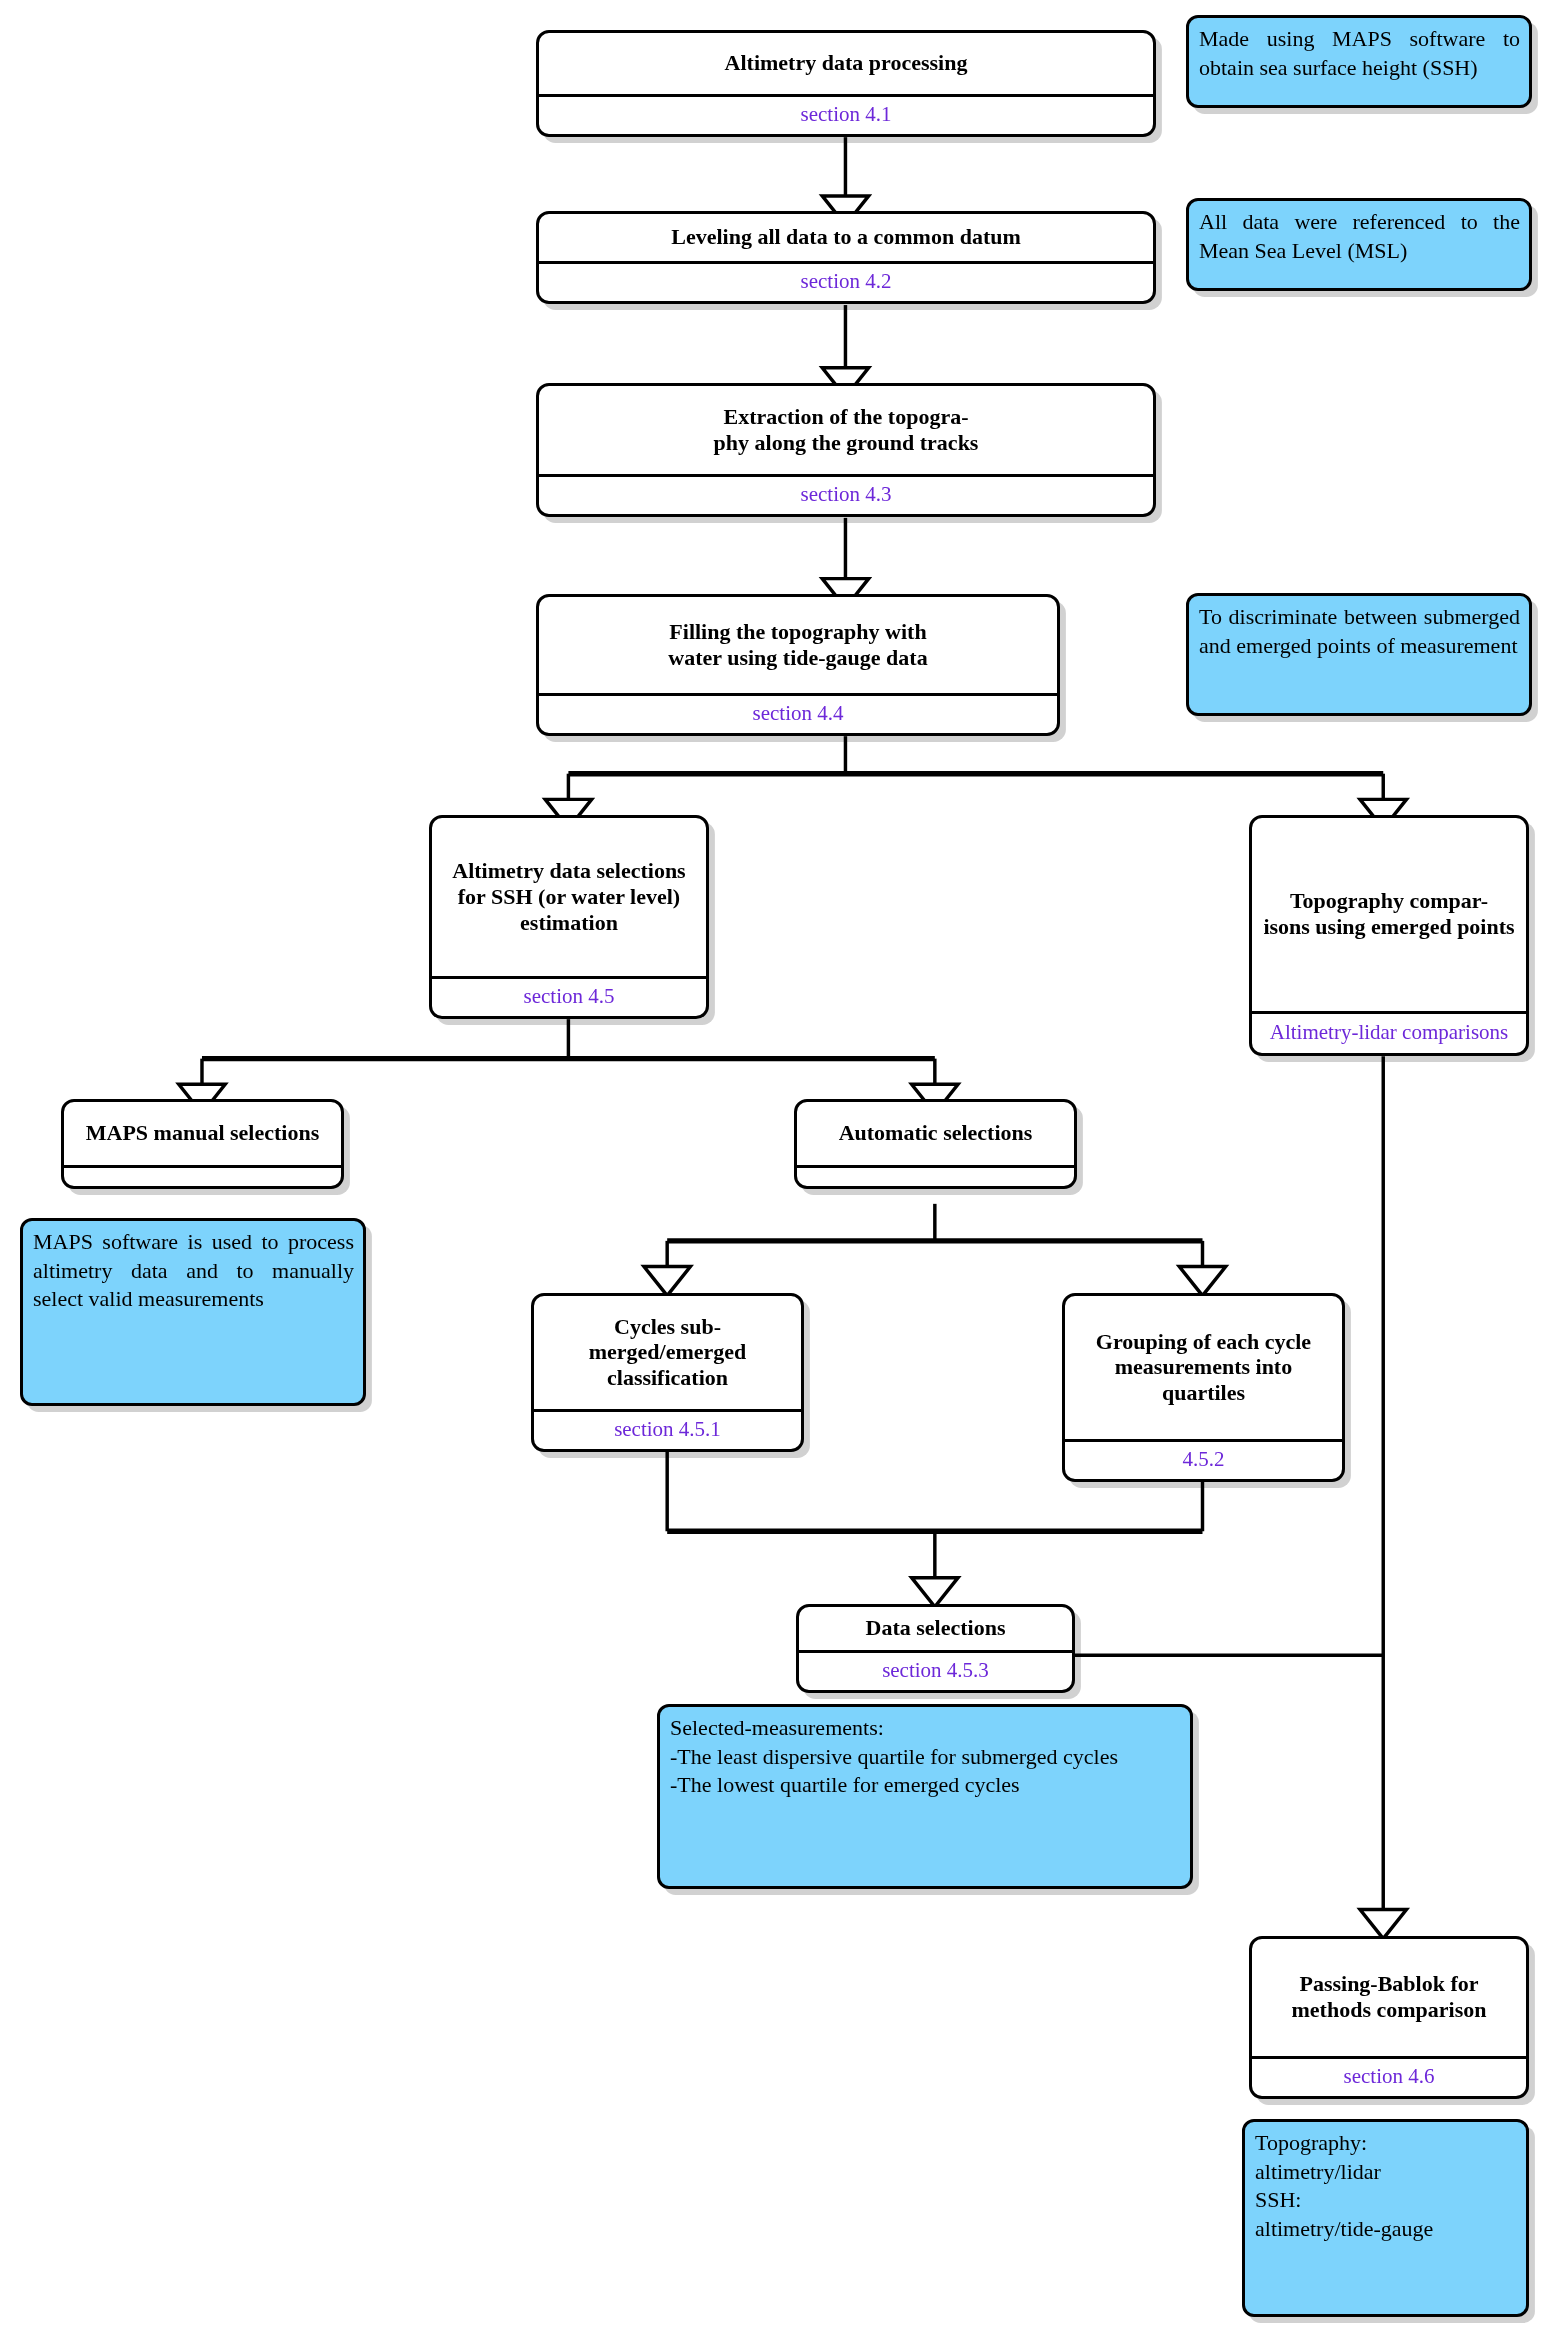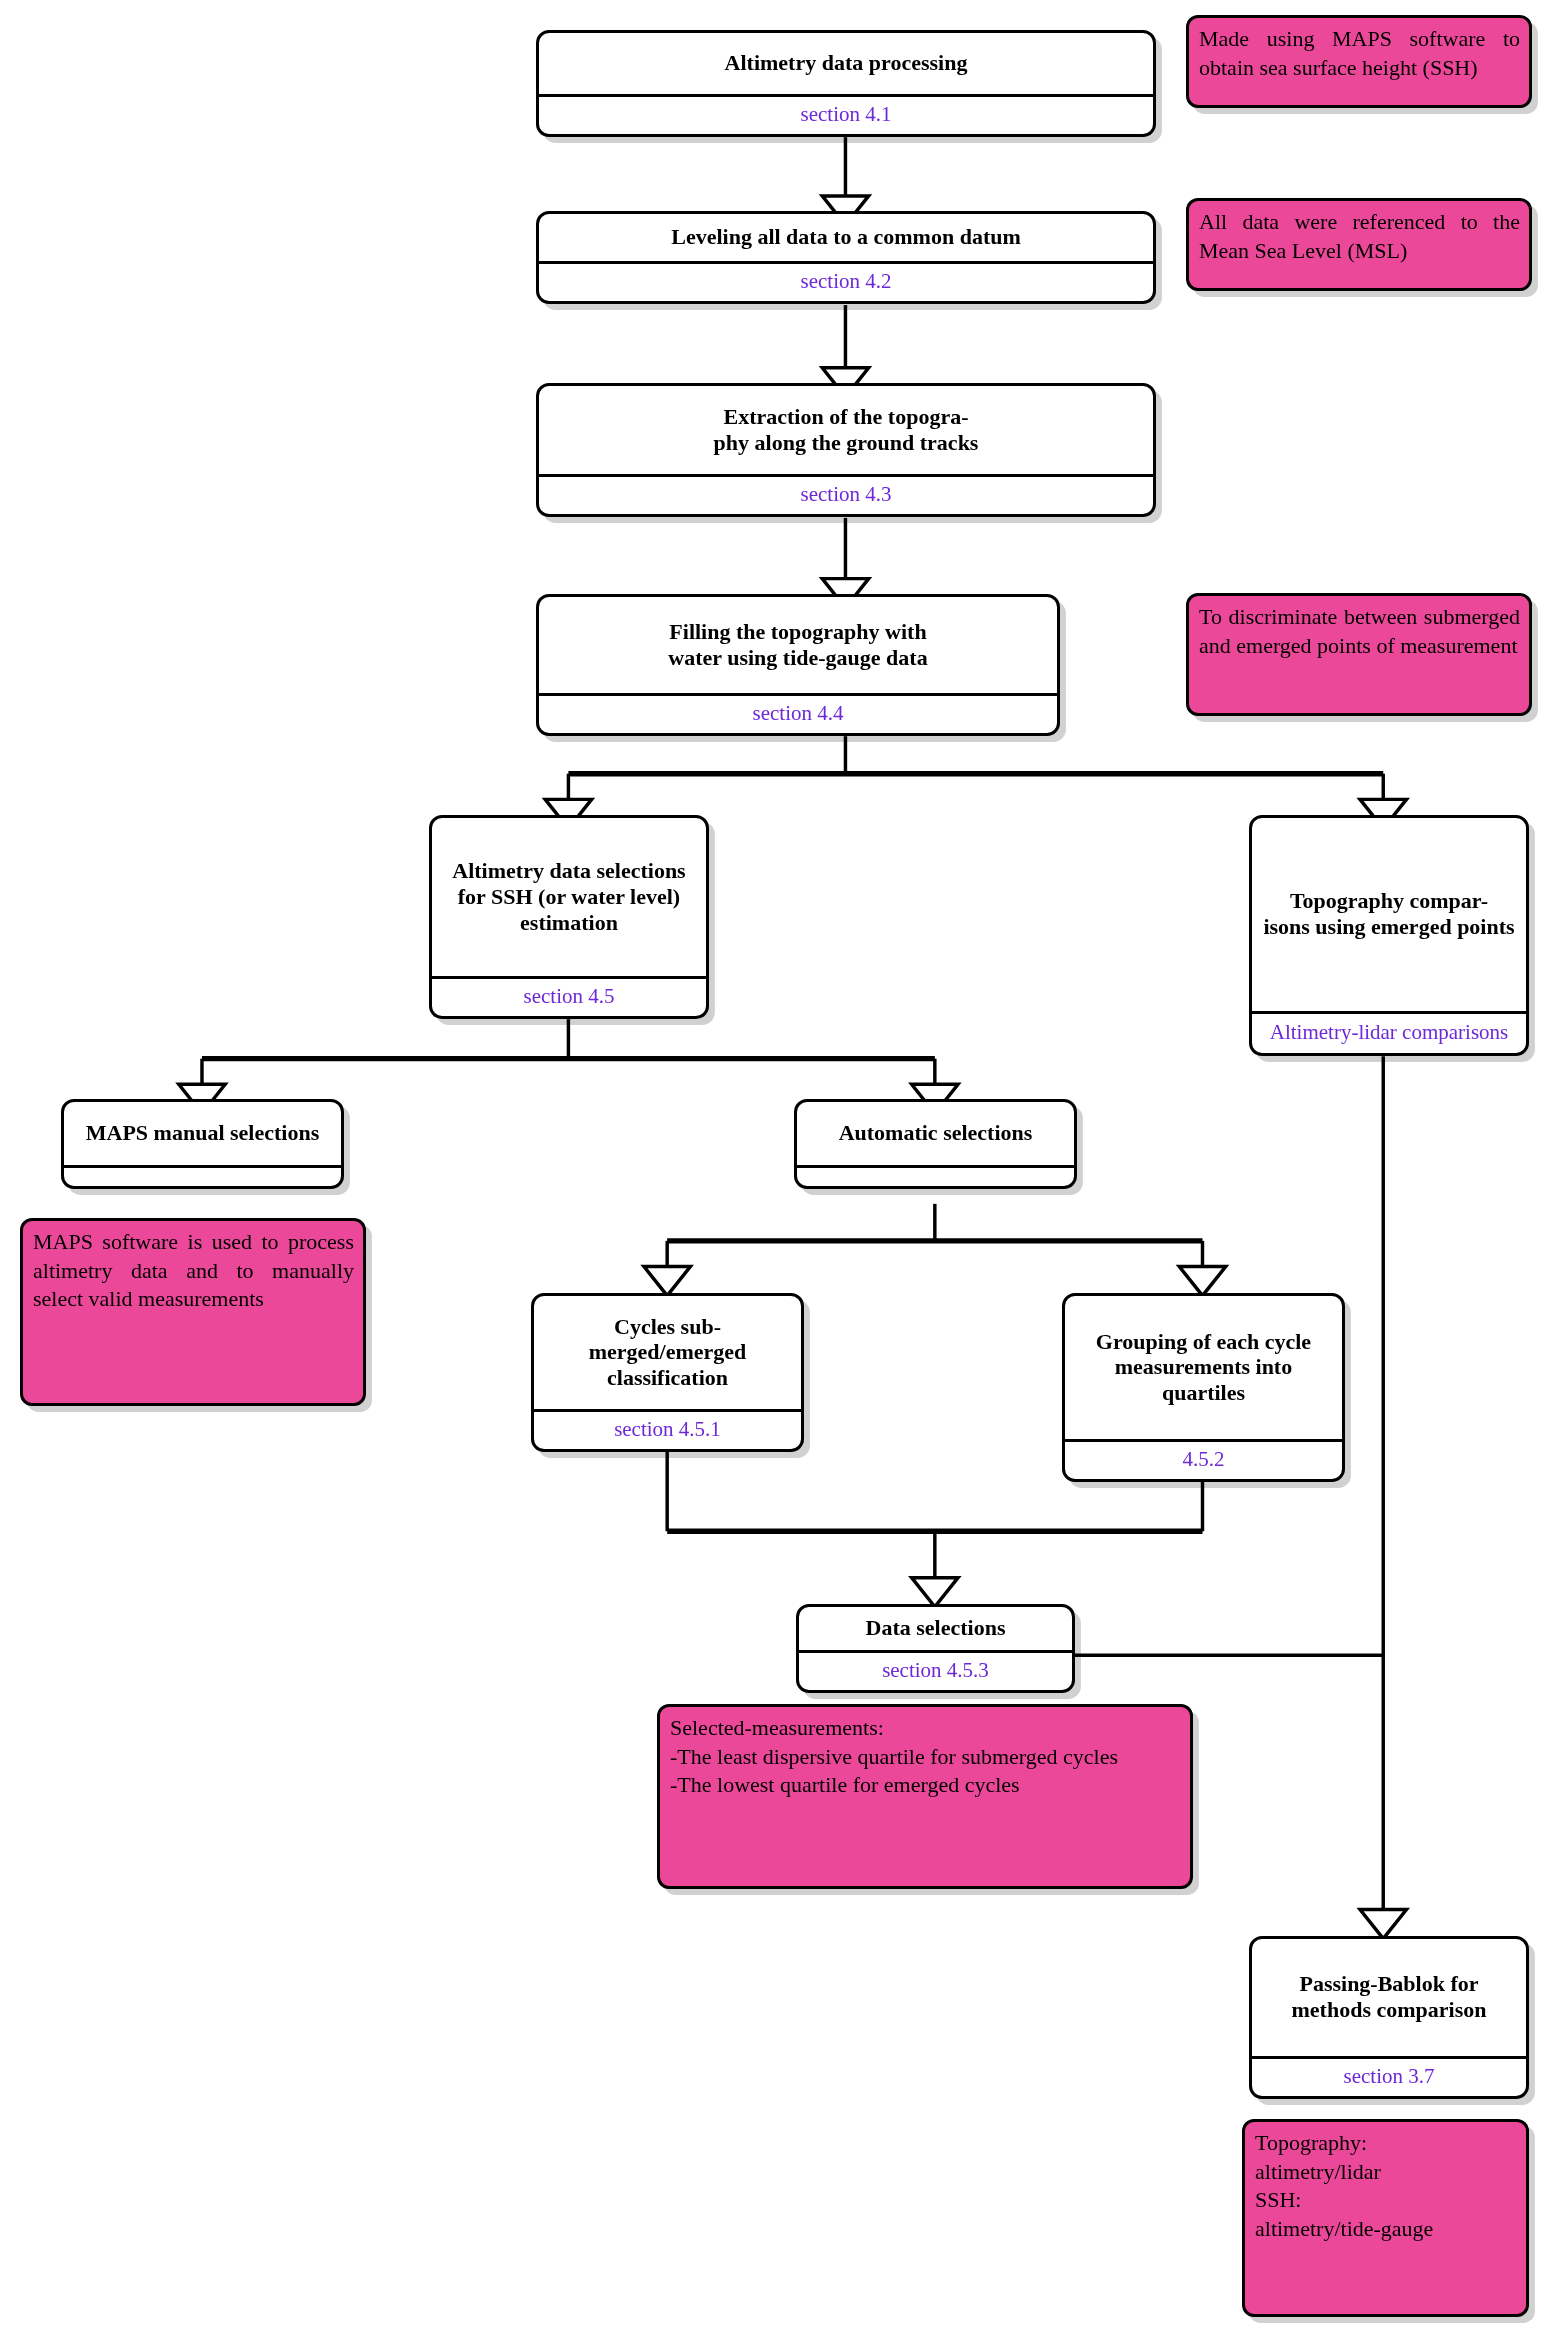--- a/index.html
+++ b/index.html
@@ -88,21 +88,21 @@
   .node.empty-section .section {
     padding: 0;
     min-height: 18px;
   }
 
   
   .note {
     position: absolute;
     z-index: 3;
     box-sizing: border-box;
-    background: #ec4899;
+    background: #7dd3fc;
     border: 3px solid #000000;
     border-radius: 12px;
     box-shadow: 6.4px 6.4px 0 -0.5px rgba(0,0,0,0.18);
     padding: 7px 9px 8px 10px;
     font-size: 22px;
     line-height: 1.30;
     color: #000000;
     text-align: justify;
     text-justify: inter-word;
     hyphens: manual;
@@ -228,21 +228,21 @@
 
   <div class="node" style="left:796px; top:1604px; width:279px; height:89px;">
     <div class="title">Data selections</div>
     <div class="divider"></div>
     <div class="section">section 4.5.3</div>
   </div>
 
   <div class="node" style="left:1249px; top:1936px; width:280px; height:163px;">
     <div class="title">Passing-Bablok for methods comparison</div>
     <div class="divider"></div>
-    <div class="section">section 3.7</div>
+    <div class="section">section 4.6</div>
   </div>
 
   <div class="note" style="left:1186px; top:15px; width:346px; height:93px;">Made using MAPS software to obtain sea surface height (SSH)</div>
 
   <div class="note" style="left:1186px; top:198px; width:346px; height:93px;">All data were refer­enced to the Mean Sea Level (MSL)</div>
 
   <div class="note" style="left:1186px; top:593px; width:346px; height:123px;">To discriminate be­tween submerged and emerged points of measurement</div>
 
   <div class="note" style="left:20px; top:1218px; width:346px; height:188px;">MAPS software is used to process altimetry data and to manually select valid measure­ments</div>
 

